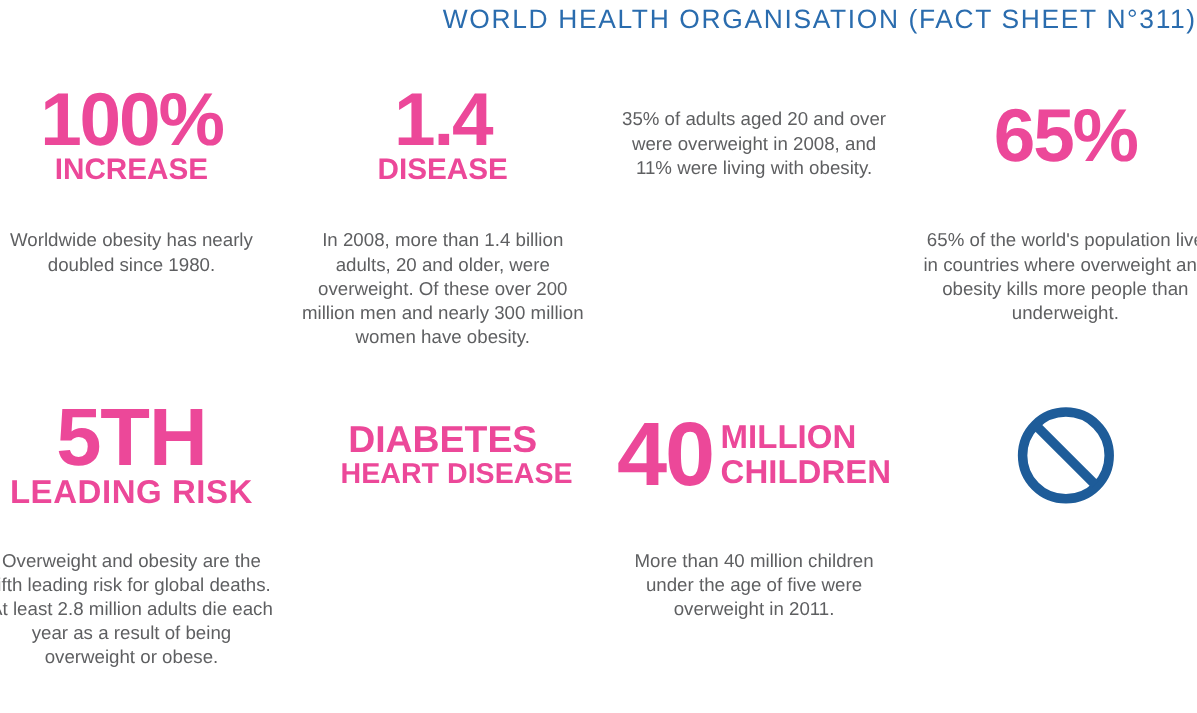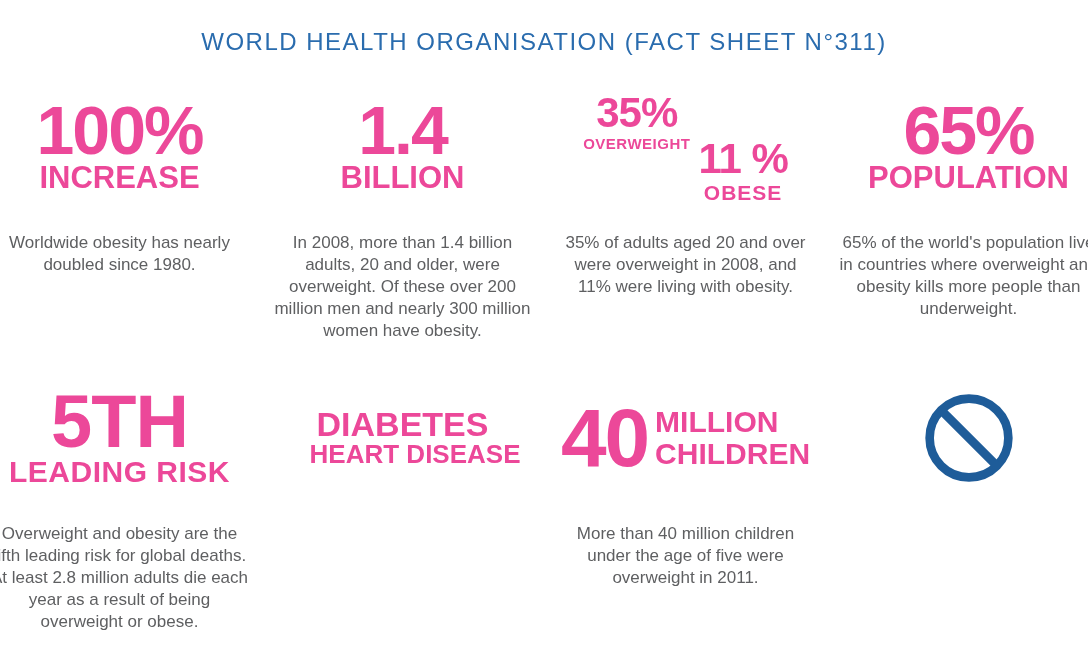--- a/index.html
+++ b/index.html
@@ -1,21 +1,21 @@
 <!DOCTYPE html>
 <html><head>
 <meta charset="utf-8">
 <style>
   * { margin: 0; padding: 0; box-sizing: border-box; }
   html, body { width: 1088px; height: 648px; overflow: hidden; background: #ffffff; }
   body { font-family: "Liberation Sans", sans-serif; }
 
   .page-title {
-    padding-top: 28px;
-    text-align: center;
+    padding-top: 4px;
+    text-align: right;
     font-size: 24px;
     font-weight: 400;
     letter-spacing: 1.5px;
     color: #2a6cae;
   }
 
   .grid {
     width: 1132px;
     margin-left: -22px;
     margin-top: 36px;
@@ -39,21 +39,21 @@
   .row-2 .art { height: 106px; }
 
   .stack { text-align: center; }
   .big {
     font-size: 68px;
     font-weight: 800;
     line-height: 0.92;
     letter-spacing: -2px;
   }
   .lbl {
-    font-size: 31px;
+    font-size: 27px;
     font-weight: 800;
     line-height: 1.05;
     letter-spacing: 0px;
   }
 
   
   .art-two { display: flex; align-items: flex-start; }
   .stat-a { text-align: center; }
   .stat-b { text-align: center; margin-top: 46px; margin-left: 8px; }
   .stat-val { font-size: 42px; font-weight: 800; line-height: 1; letter-spacing: -1px; }
@@ -102,45 +102,34 @@
           <div class="lbl">INCREASE</div>
         </div>
       </div>
       <p class="desc">Worldwide obesity has nearly doubled since 1980.</p>
     </div>
 
     <div class="cell">
       <div class="art">
         <div class="stack">
           <div class="big">1.4</div>
-          <div class="lbl">BILLION</div>
+          <div class="lbl">DISEASE</div>
         </div>
       </div>
       <p class="desc">In 2008, more than 1.4 billion adults, 20 and older, were overweight. Of these over 200 million men and nearly 300 million women have obesity.</p>
     </div>
 
     <div class="cell">
-      <div class="art art-two">
-        <div class="stat-a">
-          <div class="stat-val">35%</div>
-          <div class="stat-lbl-sm">OVERWEIGHT</div>
-        </div>
-        <div class="stat-b">
-          <div class="stat-val">11 %</div>
-          <div class="stat-lbl-md">OBESE</div>
-        </div>
-      </div>
       <p class="desc">35% of adults aged 20 and over were overweight in 2008, and 11% were living with obesity.</p>
     </div>
 
     <div class="cell">
       <div class="art">
         <div class="stack">
           <div class="big">65%</div>
-          <div class="lbl">POPULATION</div>
         </div>
       </div>
       <p class="desc">65% of the world's population live in countries where overweight and obesity kills more people than underweight.</p>
     </div>
 
   </div>
 
   <div class="row row-2">
 
     <div class="cell">

